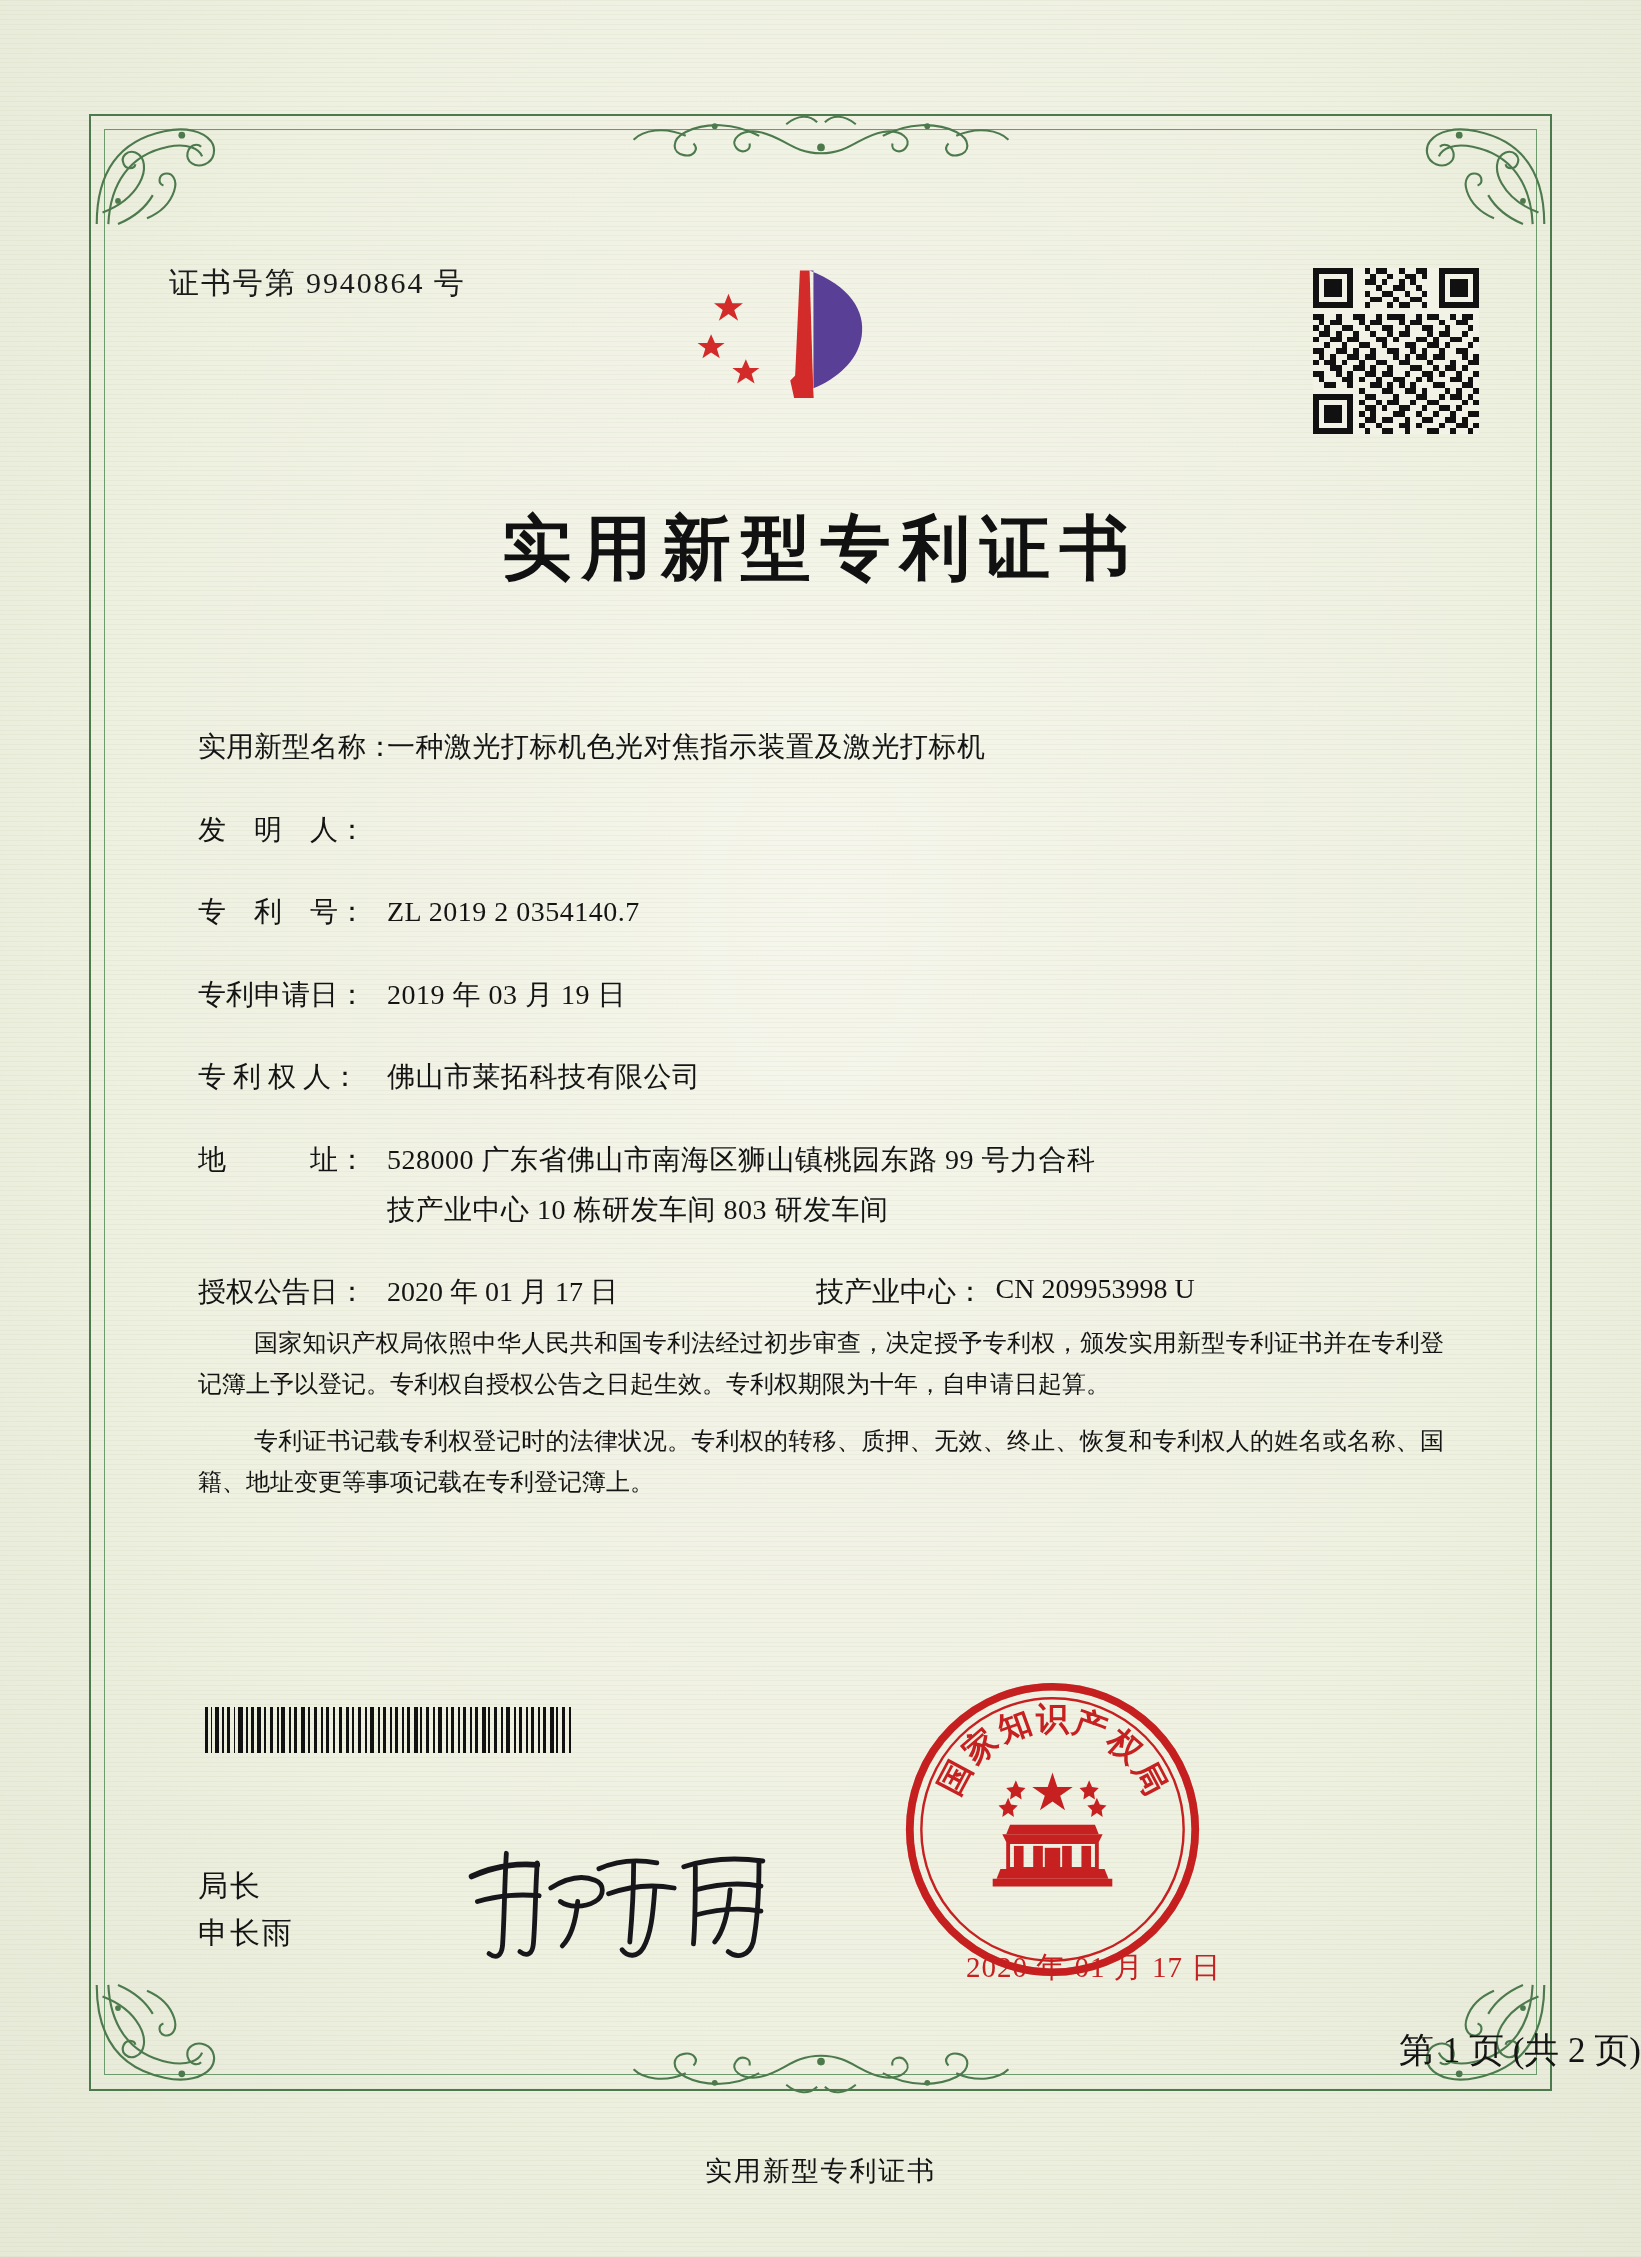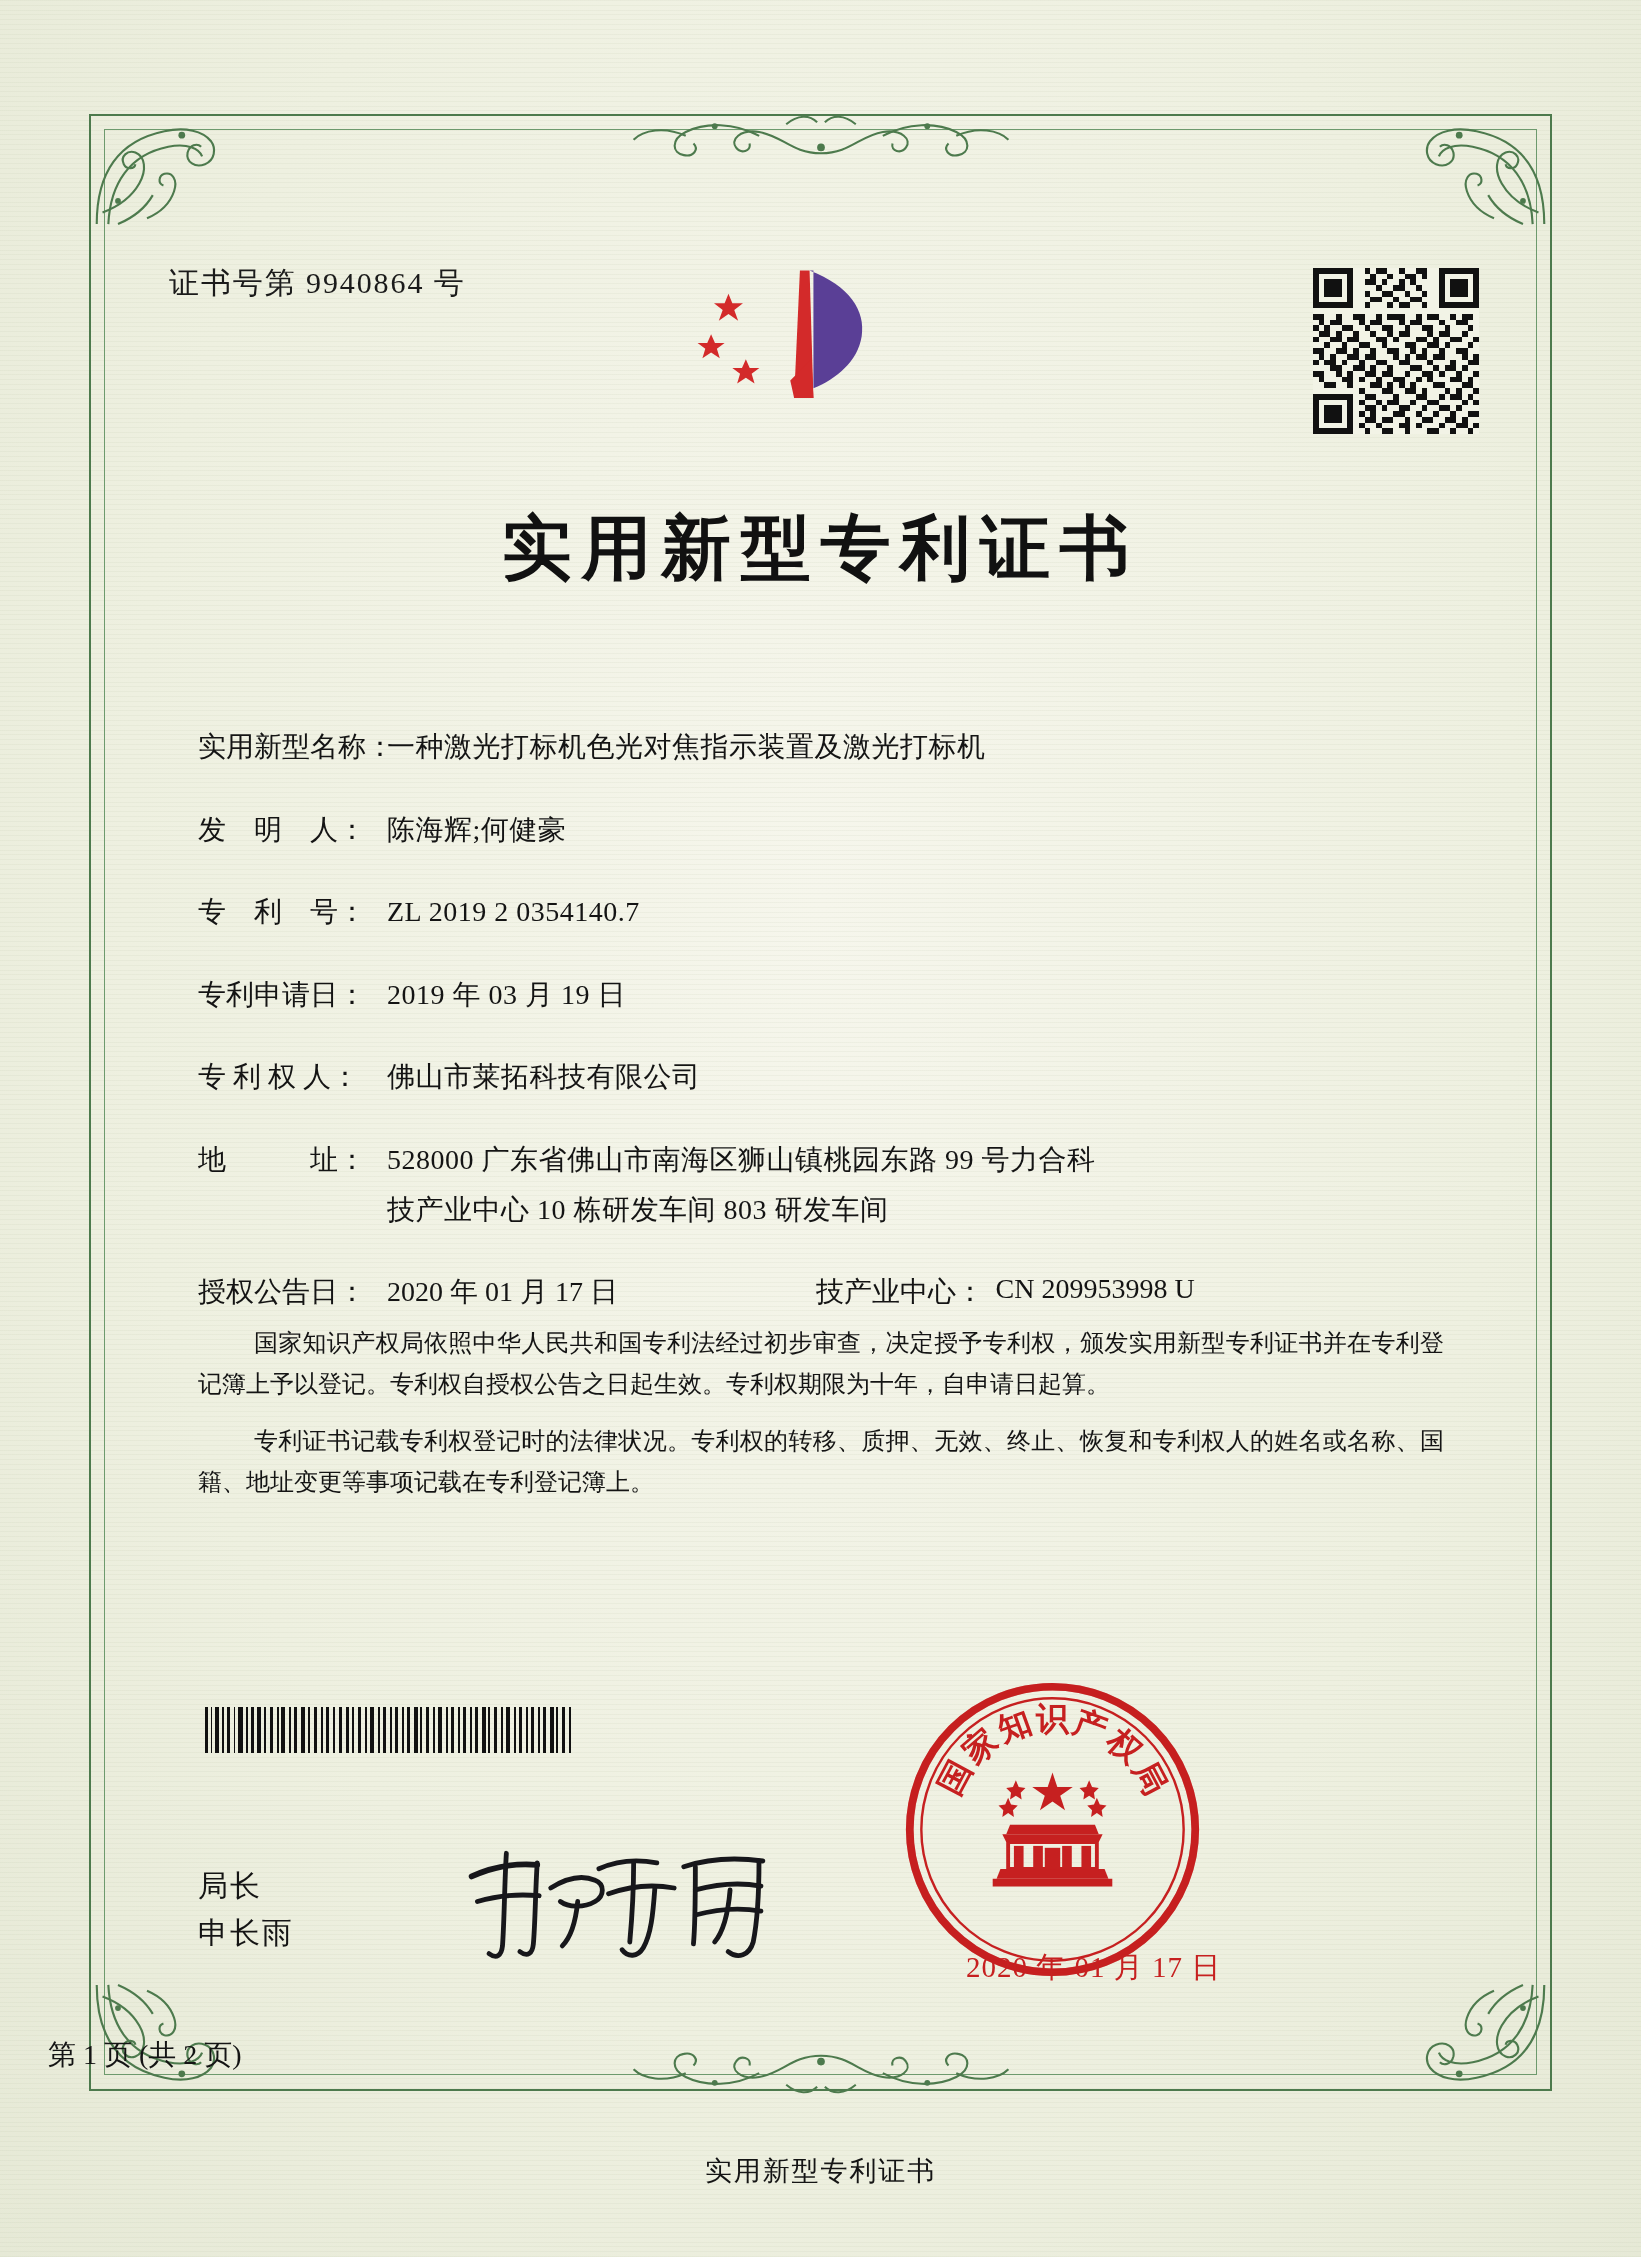--- a/index.html
+++ b/index.html
@@ -204,24 +204,23 @@
     color: #c62020;
     letter-spacing: 1px;
     white-space: nowrap;
   }
 
   
   .page-num {
     position: absolute;
     left: 0; right: 0;
     bottom: 183px;
-    text-align: left;
-    font-size: 28px;
+    text-align: right;
+    font-size: 35px;
     color: #141414;
-    padding-left: 48px;
   }
   .footnote {
     position: absolute;
     left: 0; right: 0;
     bottom: 68px;
     text-align: center;
     font-size: 27px;
     color: #141414;
     letter-spacing: 1.9px;
   }
@@ -547,21 +546,20 @@
 
   <div class="fields">
 
     <div class="frow">
       <div class="flabel">实用新型名称：</div>
       <div class="fval">一种激光打标机色光对焦指示装置及激光打标机</div>
     </div>
 
     <div class="frow">
       <div class="flabel">发　明　人：</div>
-      <div class="fval">陈海辉;何健豪</div>
     </div>
 
     <div class="frow">
       <div class="flabel">专　利　号：</div>
       <div class="fval">ZL 2019 2 0354140.7</div>
     </div>
 
     <div class="frow">
       <div class="flabel">专利申请日：</div>
       <div class="fval">2019 年 03 月 19 日</div>

